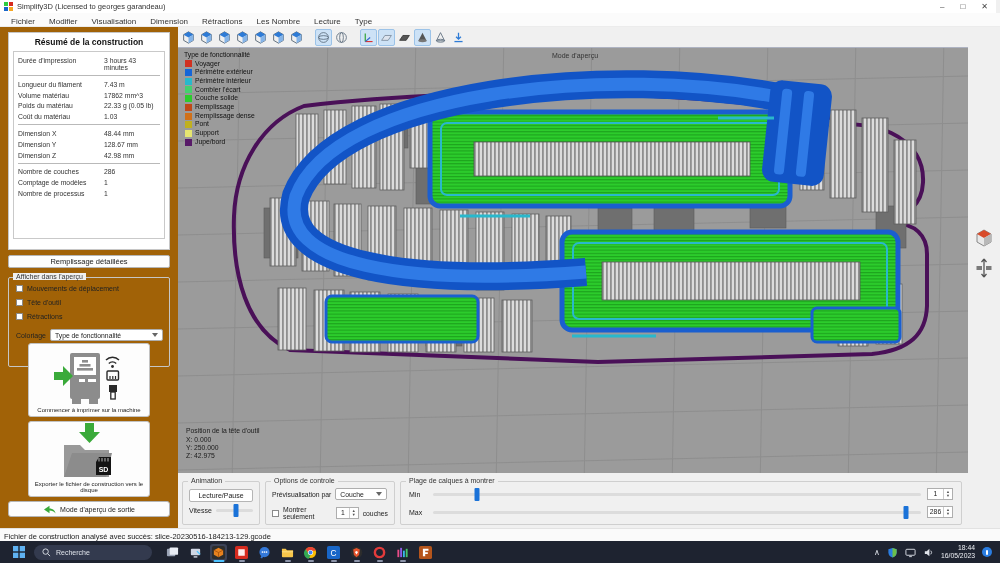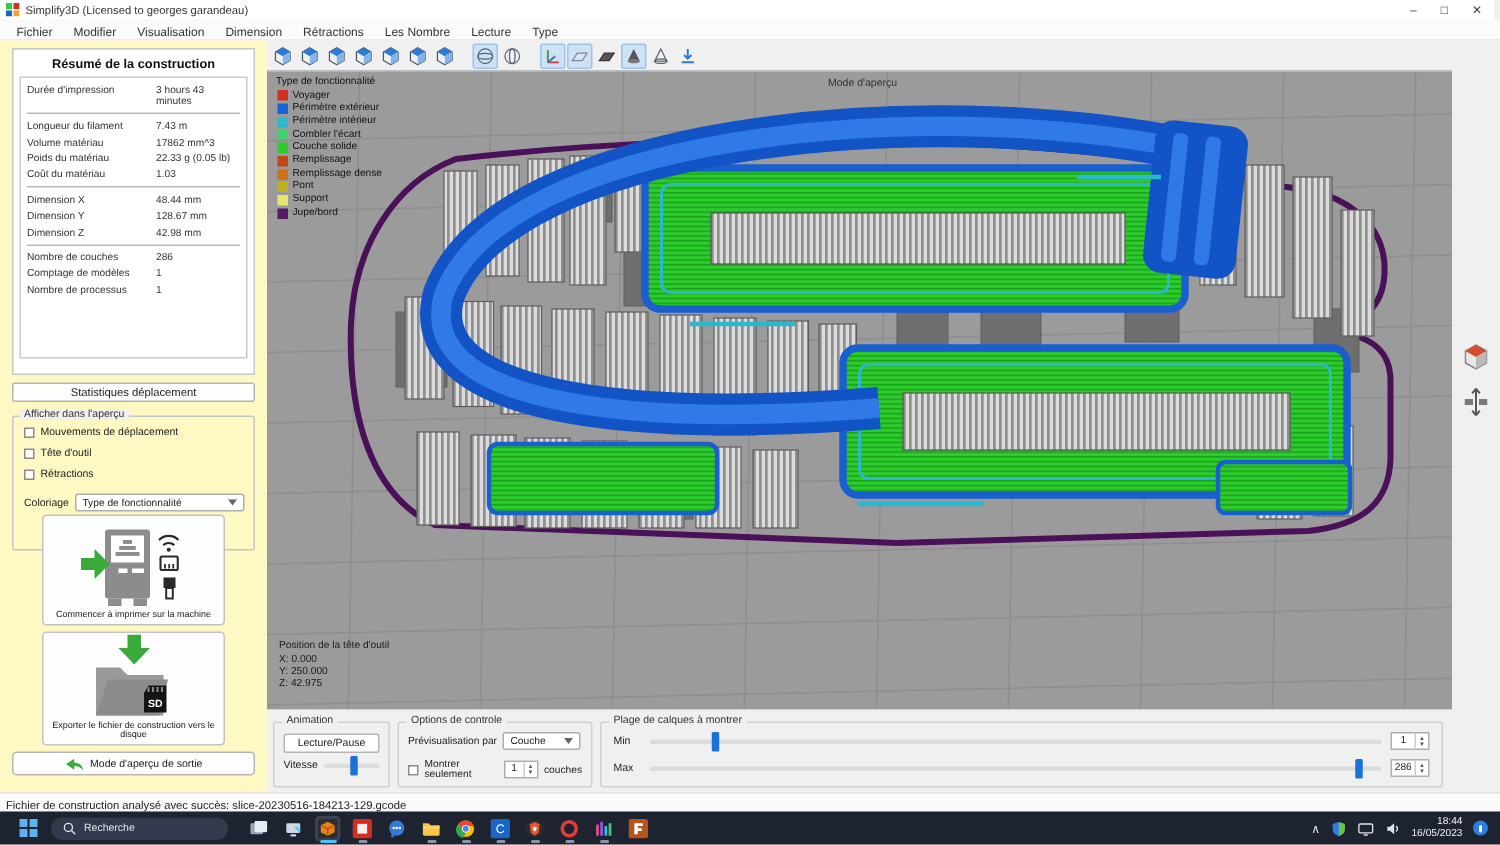--- a/index.html
+++ b/index.html
@@ -12,21 +12,21 @@
   #winctrl{position:absolute;right:8px;top:1px;display:flex;gap:16px;font-size:8px;color:#444}
   #winctrl span{cursor:default;line-height:11px}
 
   
   #menubar{position:absolute;top:13px;left:0;right:0;height:14px;background:#fbfbfb;display:flex;align-items:flex-end;padding-left:4px;border-bottom:1px solid #ececec}
   .menu-item{padding:0 7px;font-size:8px;color:#333}
 
   #main{position:absolute;top:27px;left:0;width:1000px;height:501px}
 
   
-  #leftpanel{position:absolute;left:0;top:0;width:178px;height:501px;background:#fef9c3}
+  #leftpanel{position:absolute;left:0;top:0;width:178px;height:501px;background:#a16207}
   #sumbox{position:absolute;left:8px;top:5px;width:162px;height:218px;background:#fff;border:1px solid #c6c6c6}
   #sumtitle{text-align:center;font-weight:bold;font-size:8.5px;padding:4px 0 4px;color:#111}
   #sumtable{margin:0 4px;border:1px solid #c9c9c9;padding:3px 4px 4px;height:188px}
   .srow{display:flex;font-size:6.8px;color:#333;padding:1.9px 0}
   .srow .slbl{flex:0 0 86px}
   .srow .sval{flex:1}
   .srow.sep{border-bottom:1px solid #b9b9b9;padding-bottom:4px;margin-bottom:3px}
   #statsbtn{position:absolute;left:8px;top:228px;width:162px;height:13px;background:#fdfdfd;border:1px solid #b5b5b5;border-radius:2px;font-size:7.5px;text-align:center;line-height:11px;color:#222}
   .grpbox{position:absolute;left:8px;top:250px;width:162px;height:90px;border:1px solid #c6c6c6;border-radius:2px}
   .grplbl{position:absolute;top:-5px;left:4px;background:#f0f0f0;padding:0 3px;font-size:7px;color:#333}
@@ -175,21 +175,21 @@
             <div class="srow">
               <span class="slbl">Comptage de modèles</span>
               <span class="sval">1</span>
             </div>
             <div class="srow">
               <span class="slbl">Nombre de processus</span>
               <span class="sval">1</span>
             </div>
           </div>
       </div>
-      <div id="statsbtn">Statistiques déplacement</div>
+      <div id="statsbtn">Remplissage détaillées</div>
 
       <div class="grpbox">
         <span class="grplbl">Afficher dans l'aperçu</span>
         <div id="cbarea">
             <div class="cbrow">
               <span class="cb"></span>
               <span>Mouvements de déplacement</span>
             </div>
             <div class="cbrow">
               <span class="cb"></span>

